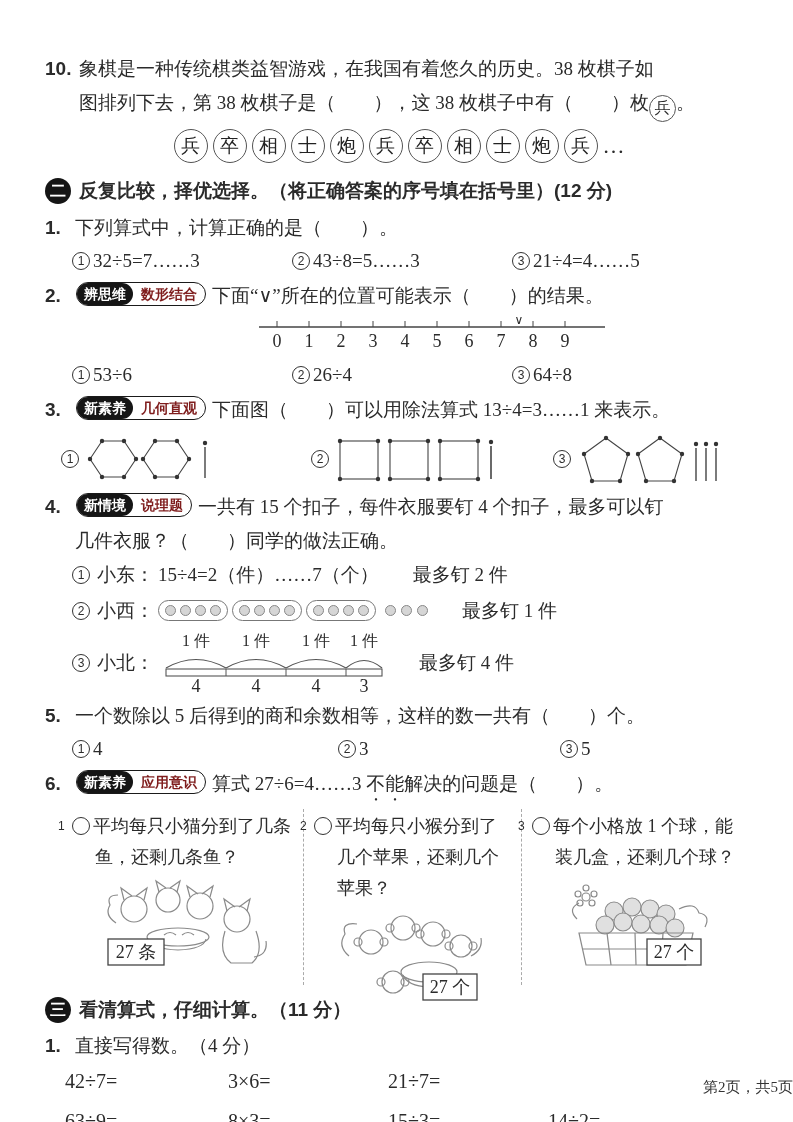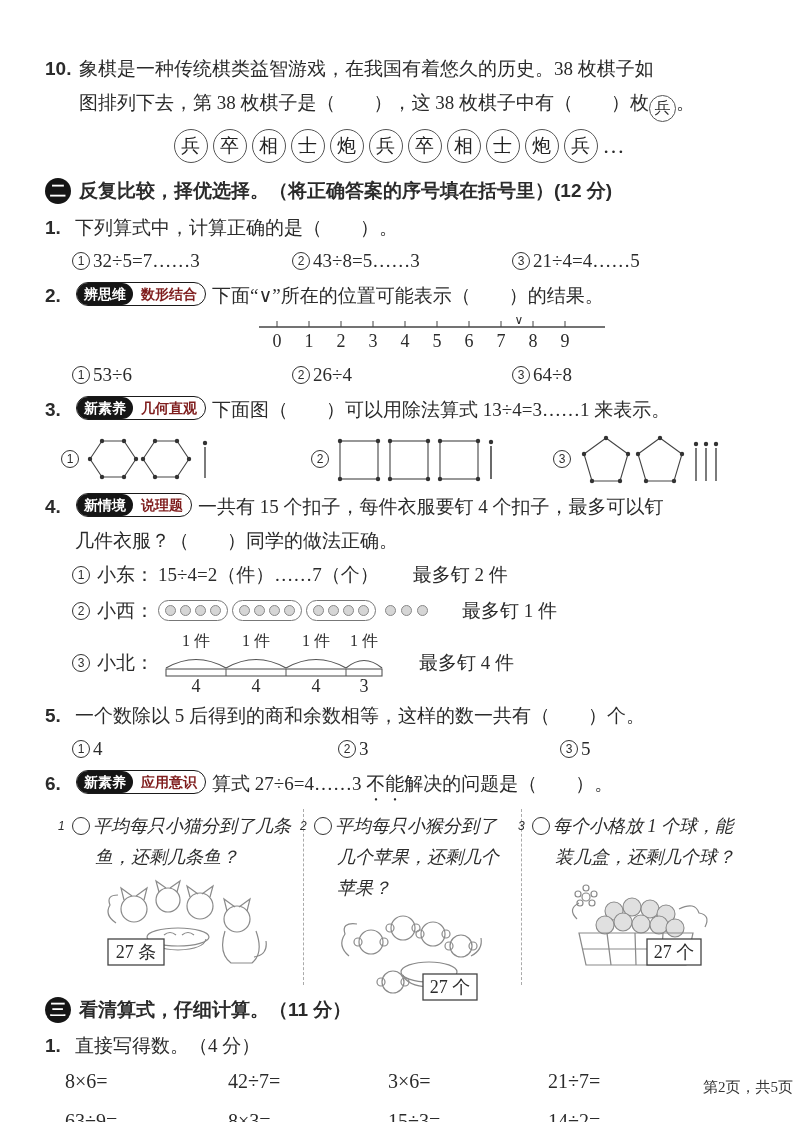--- a/index.html
+++ b/index.html
@@ -59,21 +59,21 @@
   
   .btn-group { display:inline-flex; align-items:center; gap:4px; border:1.2px solid #777; border-radius:11px; padding:4px 6px; }
   .bdot { width:11px; height:11px; border-radius:50%; border:1px solid #888; background:#d6d6d6; flex:none; }
   .loose { display:inline-flex; gap:5px; margin-left:5px; }
   
   .cols { display:flex; margin-top:4px; height:176px; }
   .col { padding:2px 8px 0 10px; }
   .col1 { width:258px; padding-left:27px; }
   .col2 { width:218px; border-left:1.5px dashed #aaa; }
   .col3 { width:232px; border-left:1.5px dashed #aaa; }
-  .coltext { font-size:18px; line-height:31px; padding-left:23px; text-indent:-23px;font-style:italic; }
+  .coltext { font-size:18px; line-height:31px; padding-left:23px; text-indent:-23px; }
   .illus { display:flex; justify-content:center; margin-top:2px; }
   .emph { -webkit-text-emphasis:filled dot #2b2b2b; -webkit-text-emphasis-position:under left;
           text-emphasis:filled dot #2b2b2b; text-emphasis-position:under left; }
   
   .calc-grid { display:grid; grid-template-columns:163px 160px 160px auto; padding-left:20px; margin-top:2px; font-size:20px; }
   .calc-grid span { line-height:32px; }
   .footer { position:absolute; left:0; right:0; bottom:18px; text-align:right; font-size:15px; color:#333; }
   svg text { font-family:"Liberation Serif","DejaVu Serif",serif; fill:#2b2b2b; }
 </style>
 </head>
@@ -429,21 +429,20 @@
 
   <div class="sect">
     <span class="smarker">三</span>
     <span class="stitle">看清算式，仔细计算。（11 分）</span>
   </div>
   <div class="q" style="margin-top:4px">
     <span class="qnum">1.</span>
     <div class="qbody">直接写得数。（4 分）</div>
   </div>
   <div class="calc-grid">
-    <span>8×6=</span>
     <span>42÷7=</span>
     <span>3×6=</span>
     <span>21÷7=</span>
   </div>
   <div class="calc-grid" style="margin-top:8px">
     <span>63÷9=</span>
     <span>8×3=</span>
     <span>15÷3=</span>
     <span>14÷2=</span>
   </div>

